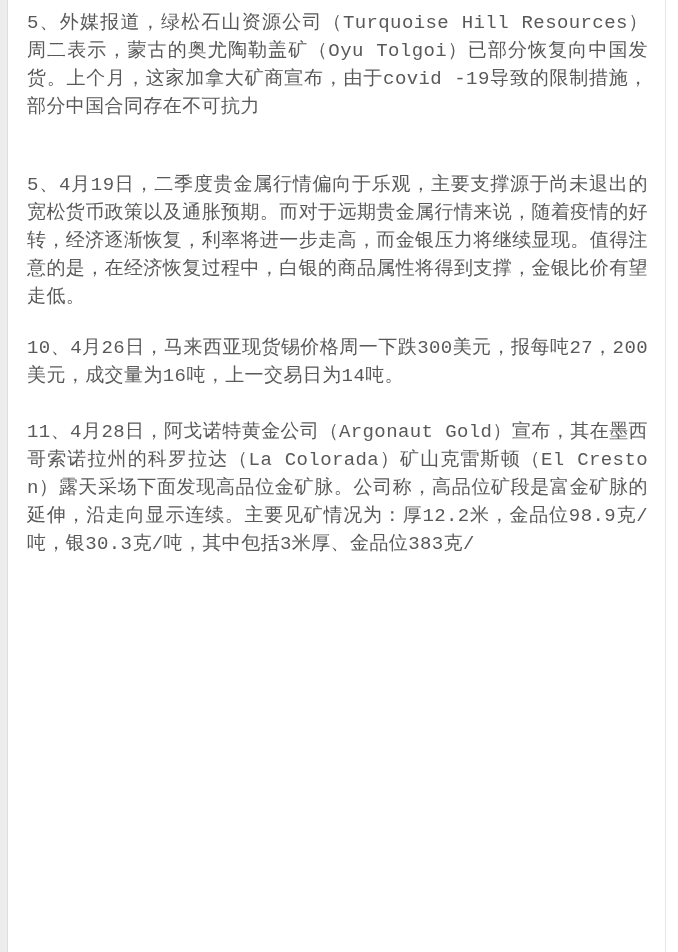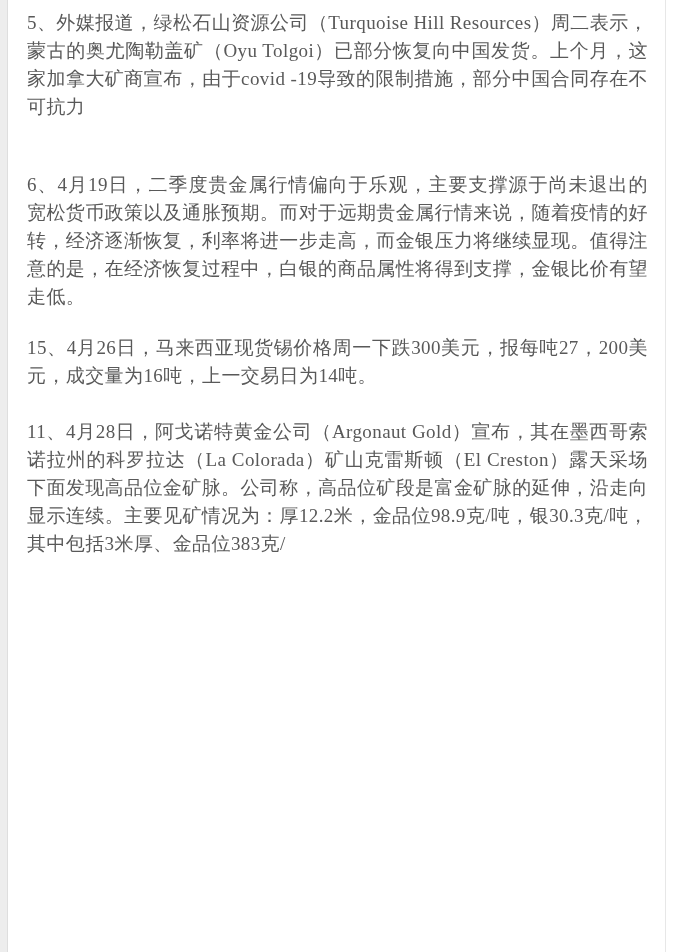--- a/index.html
+++ b/index.html
@@ -9,21 +9,21 @@
     width: 678px;
     height: 952px;
     overflow: hidden;
   }
   .viewport {
     position: relative;
     width: 678px;
     height: 952px;
     background: #ffffff;
     overflow: hidden;
-    font-family: Liberation Serif, serif;
+    font-family: Liberation Mono, monospace;
   }
   .left-gutter {
     position: absolute;
     left: 0; top: 0;
     width: 7px; height: 100%;
     background: #ededed;
     border-right: 1px solid #dedede;
   }
   .right-border {
     position: absolute;
@@ -57,18 +57,18 @@
   .p10 { margin-bottom: 28px !important; }
   .p11 { margin-bottom: 0 !important; }
 </style>
 </head>
 <body>
 
 <div class="viewport">
   <div class="left-gutter"></div>
   <div class="article">
     <p class="p5">5、外媒报道，绿松石山资源公司（Turquoise Hill Resources）周二表示，蒙古的奥尤陶勒盖矿（Oyu Tolgoi）已部分恢复向中国发货。上个月，这家加拿大矿商宣布，由于covid -19导致的限制措施，部分中国合同存在不可抗力</p>
-    <p class="p6">6、4月19日，二季度贵金属行情偏向于乐观，主要支撑源于尚未退出的宽松货币政策以及通胀预期。而对于远期贵金属行情来说，随着疫情的好转，经济逐渐恢复，利率将进一步走高，而金银压力将继续显现。值得注意的是，在经济恢复过程中，白银的商品属性将得到支撑，金银比价有望走低。</p>
-    <p class="p10">15、4月26日，马来西亚现货锡价格周一下跌300美元，报每吨27，200美元，成交量为16吨，上一交易日为14吨。</p>
+    <p class="p6">5、4月19日，二季度贵金属行情偏向于乐观，主要支撑源于尚未退出的宽松货币政策以及通胀预期。而对于远期贵金属行情来说，随着疫情的好转，经济逐渐恢复，利率将进一步走高，而金银压力将继续显现。值得注意的是，在经济恢复过程中，白银的商品属性将得到支撑，金银比价有望走低。</p>
+    <p class="p10">10、4月26日，马来西亚现货锡价格周一下跌300美元，报每吨27，200美元，成交量为16吨，上一交易日为14吨。</p>
     <p class="p11">11、4月28日，阿戈诺特黄金公司（Argonaut Gold）宣布，其在墨西哥索诺拉州的科罗拉达（La Colorada）矿山克雷斯顿（El Creston）露天采场下面发现高品位金矿脉。公司称，高品位矿段是富金矿脉的延伸，沿走向显示连续。主要见矿情况为：厚12.2米，金品位98.9克/吨，银30.3克/吨，其中包括3米厚、金品位383克/</p>
   </div>
   <div class="right-border"></div>
 </div>
 
 </body></html>

